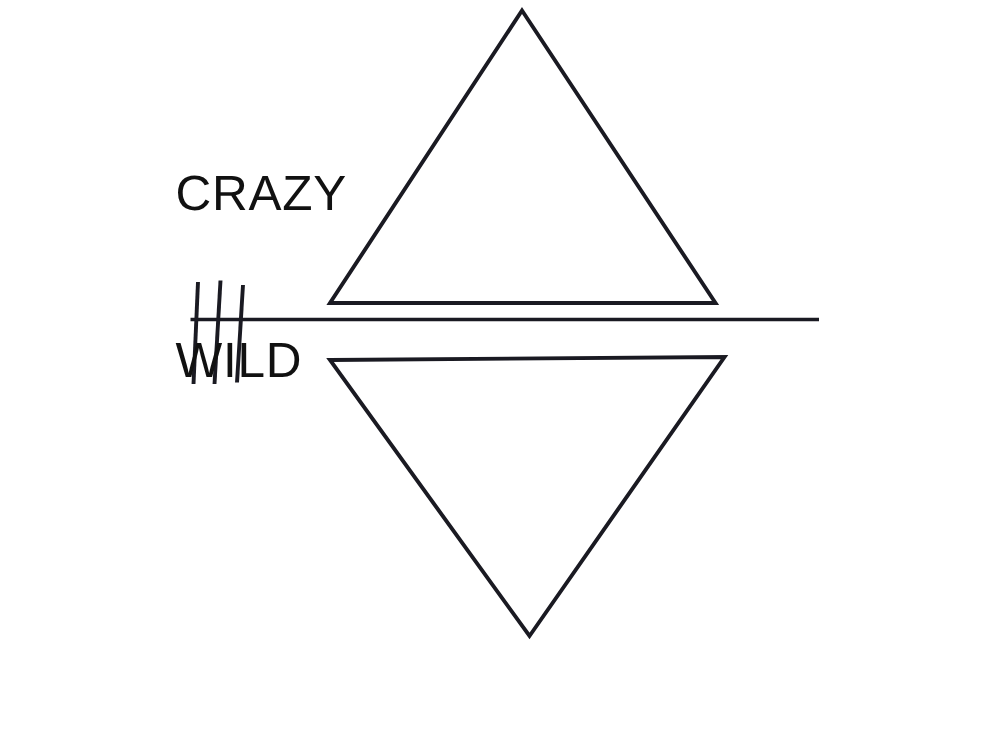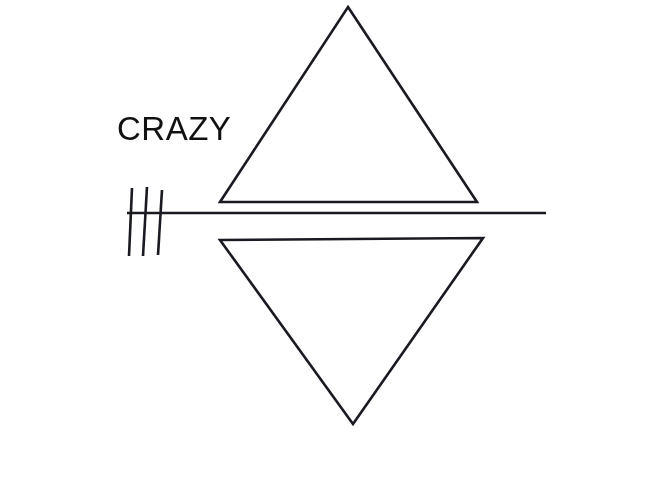--- a/index.html
+++ b/index.html
@@ -59,15 +59,16 @@
     <g id="fletching-group" stroke="#1a1a22" stroke-width="2.6" stroke-linecap="butt">
         <line x1="132" y1="188" x2="129" y2="256"></line>
         <line x1="147" y1="187" x2="143" y2="256"></line>
         <line x1="162" y1="190" x2="158" y2="255"></line>
       </g>
 
   </svg>
 
   <div class="label-block">
     <span class="label-line">CRAZY</span>
+    <span class="label-line">WILD</span>
   </div>
 
 </div>
 
 </body></html>

